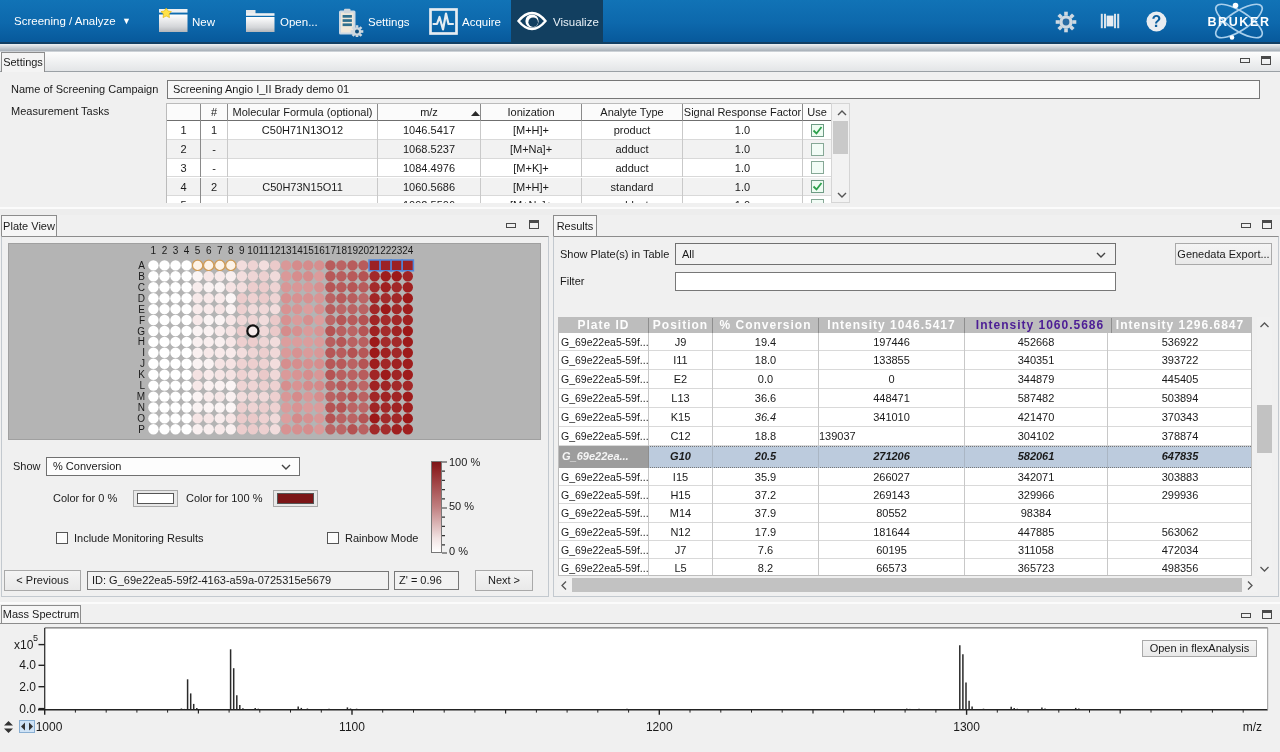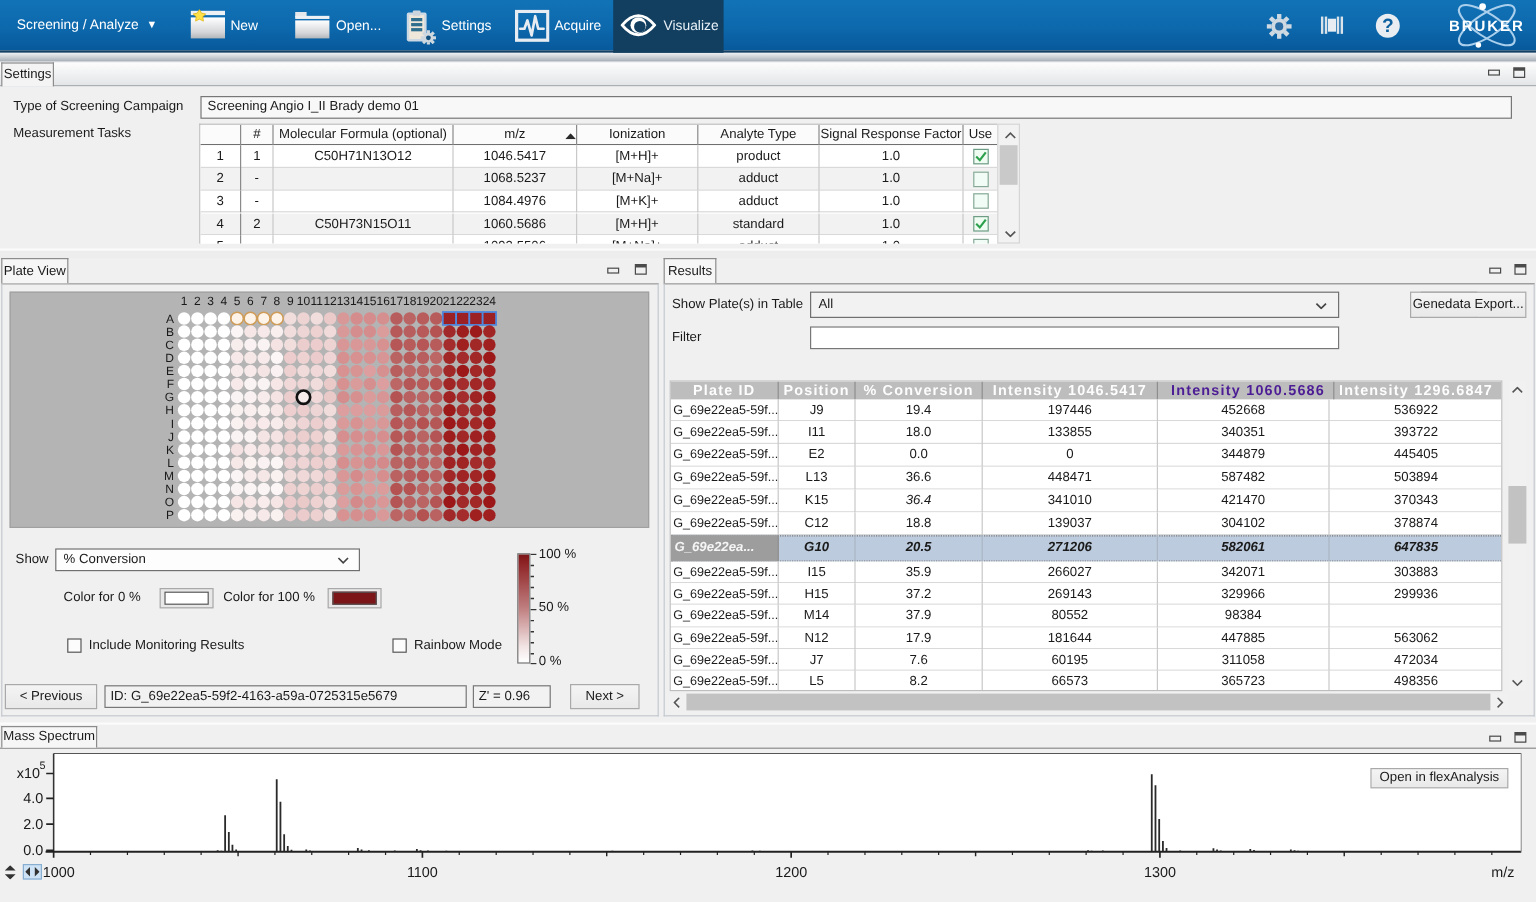--- a/index.html
+++ b/index.html
@@ -136,21 +136,21 @@
         <circle cx="30" cy="35.5" r="2.3" fill="#fff"></circle>
 <text x="37" y="23.5" font-size="12.5" font-weight="bold" font-family="Liberation Sans" fill="#fff" text-anchor="middle" letter-spacing="1.6">BRUKER</text>
 </svg></div>
 
 <div class="abs" style="left:0;top:52px;width:1280px;height:20px;background:linear-gradient(#fdfdfd,#e3e5e7);border-bottom:1px solid #9aa0a5;"></div>
 <div class="tab" style="left:1px;top:52px;width:44px;height:20px;background:#f4f4f4;line-height:19px;">Settings</div>
 <div class="abs" style="left:0;top:72px;width:1280px;height:136px;background:#f0f0f0;"></div>
 <div class="winbtn" style="left:1240px;top:58px;"></div>
 <div class="winbtn2" style="left:1261px;top:56px;"></div>
 
-<div class="abs" style="left:11px;top:83px;">Type of Screening Campaign</div>
+<div class="abs" style="left:11px;top:83px;">Name of Screening Campaign</div>
 <div class="input" style="left:167px;top:80px;width:1093px;height:19px;line-height:17px;padding-left:5px;">Screening Angio I_II Brady demo 01</div>
 <div class="abs" style="left:11px;top:105px;">Measurement Tasks</div>
 
 <div class="abs" style="left:166px;top:103px;width:665px;height:100px;overflow:hidden;background:#fff;border-top:1px solid #bbb;border-left:1px solid #bbb;">
       <div style="position:absolute;left:0;top:0;width:100%;height:17px;background:#fbfbfb;border-bottom:1.4px solid #6f6f6f;"></div>
       <div style="position:absolute;left:0px;top:0;width:34px;height:17px;text-align:center;line-height:17px;border-right:1px solid #8a8a8a;white-space:nowrap;overflow:hidden;"></div>
       <div style="position:absolute;left:34px;top:0;width:27px;height:17px;text-align:center;line-height:17px;border-right:1px solid #8a8a8a;white-space:nowrap;overflow:hidden;">#</div>
       <div style="position:absolute;left:61px;top:0;width:150px;height:17px;text-align:center;line-height:17px;border-right:1px solid #8a8a8a;white-space:nowrap;overflow:hidden;">Molecular Formula (optional)</div>
       <div style="position:absolute;left:211px;top:0;width:103px;height:17px;text-align:center;line-height:17px;border-right:1px solid #8a8a8a;white-space:nowrap;overflow:hidden;">m/z</div>
       <div style="position:absolute;left:314px;top:0;width:101px;height:17px;text-align:center;line-height:17px;border-right:1px solid #8a8a8a;white-space:nowrap;overflow:hidden;">Ionization</div>
@@ -755,21 +755,21 @@
       <div style="position:absolute;left:0;top:90.1px;width:90px;height:18.9px;line-height:18.9px;padding-left:2px;border-right:1px solid #c8c8c8;white-space:nowrap;overflow:hidden;font-size:10.5px;">G_69e22ea5-59f...</div>
       <div style="position:absolute;left:90px;top:90.1px;width:64px;height:18.9px;text-align:center;line-height:18.9px;border-right:1px solid #c8c8c8;">K15</div>
       <div style="position:absolute;left:154px;top:90.1px;width:106px;height:18.9px;text-align:center;line-height:18.9px;border-right:1px solid #c8c8c8;font-style:italic;">36.4</div>
       <div style="position:absolute;left:260px;top:90.1px;width:146px;height:18.9px;text-align:center;line-height:18.9px;border-right:1px solid #c8c8c8;">341010</div>
       <div style="position:absolute;left:406px;top:90.1px;width:143px;height:18.9px;text-align:center;line-height:18.9px;border-right:1px solid #c8c8c8;">421470</div>
       <div style="position:absolute;left:549px;top:90.1px;width:145px;height:18.9px;text-align:center;line-height:18.9px;border-right:1px solid #c8c8c8;">370343</div>
       <div style="position:absolute;left:0;top:109.0px;width:100%;height:18.9px;background:#fff;border-bottom:1px solid #d9d9d9;"></div>
       <div style="position:absolute;left:0;top:109.0px;width:90px;height:18.9px;line-height:18.9px;padding-left:2px;border-right:1px solid #c8c8c8;white-space:nowrap;overflow:hidden;font-size:10.5px;">G_69e22ea5-59f...</div>
       <div style="position:absolute;left:90px;top:109.0px;width:64px;height:18.9px;text-align:center;line-height:18.9px;border-right:1px solid #c8c8c8;">C12</div>
       <div style="position:absolute;left:154px;top:109.0px;width:106px;height:18.9px;text-align:center;line-height:18.9px;border-right:1px solid #c8c8c8;">18.8</div>
-      <div style="position:absolute;left:260px;top:109.0px;width:146px;height:18.9px;text-align:center;line-height:18.9px;border-right:1px solid #c8c8c8;">139037</div>
+      <div style="position:absolute;left:260px;top:109.0px;width:146px;height:18.9px;text-align:left;line-height:18.9px;border-right:1px solid #c8c8c8;">139037</div>
       <div style="position:absolute;left:406px;top:109.0px;width:143px;height:18.9px;text-align:center;line-height:18.9px;border-right:1px solid #c8c8c8;">304102</div>
       <div style="position:absolute;left:549px;top:109.0px;width:145px;height:18.9px;text-align:center;line-height:18.9px;border-right:1px solid #c8c8c8;">378874</div>
       <div style="position:absolute;left:0;top:127.9px;width:100%;height:21.8px;background:#bccbdd;border-top:1px dotted #777;border-bottom:1px dotted #777;"></div>
       <div style="position:absolute;left:0;top:127.9px;width:90px;height:21.8px;background:#9d9d9d;color:#f5f5f5;font-weight:bold;font-style:italic;line-height:21.8px;padding-left:3px;border-right:1px solid #8e8e8e;">G_69e22ea...</div>
       <div style="position:absolute;left:90px;top:127.9px;width:64px;height:21.8px;text-align:center;line-height:21.8px;font-weight:bold;font-style:italic;border-right:1px solid #aab6c4;">G10</div>
       <div style="position:absolute;left:154px;top:127.9px;width:106px;height:21.8px;text-align:center;line-height:21.8px;font-weight:bold;font-style:italic;border-right:1px solid #aab6c4;">20.5</div>
       <div style="position:absolute;left:260px;top:127.9px;width:146px;height:21.8px;text-align:center;line-height:21.8px;font-weight:bold;font-style:italic;border-right:1px solid #aab6c4;">271206</div>
       <div style="position:absolute;left:406px;top:127.9px;width:143px;height:21.8px;text-align:center;line-height:21.8px;font-weight:bold;font-style:italic;border-right:1px solid #aab6c4;">582061</div>
       <div style="position:absolute;left:549px;top:127.9px;width:145px;height:21.8px;text-align:center;line-height:21.8px;font-weight:bold;font-style:italic;border-right:1px solid #aab6c4;">647835</div>
       <div style="position:absolute;left:0;top:149.7px;width:100%;height:18.4px;background:#fff;border-bottom:1px solid #d9d9d9;"></div>

